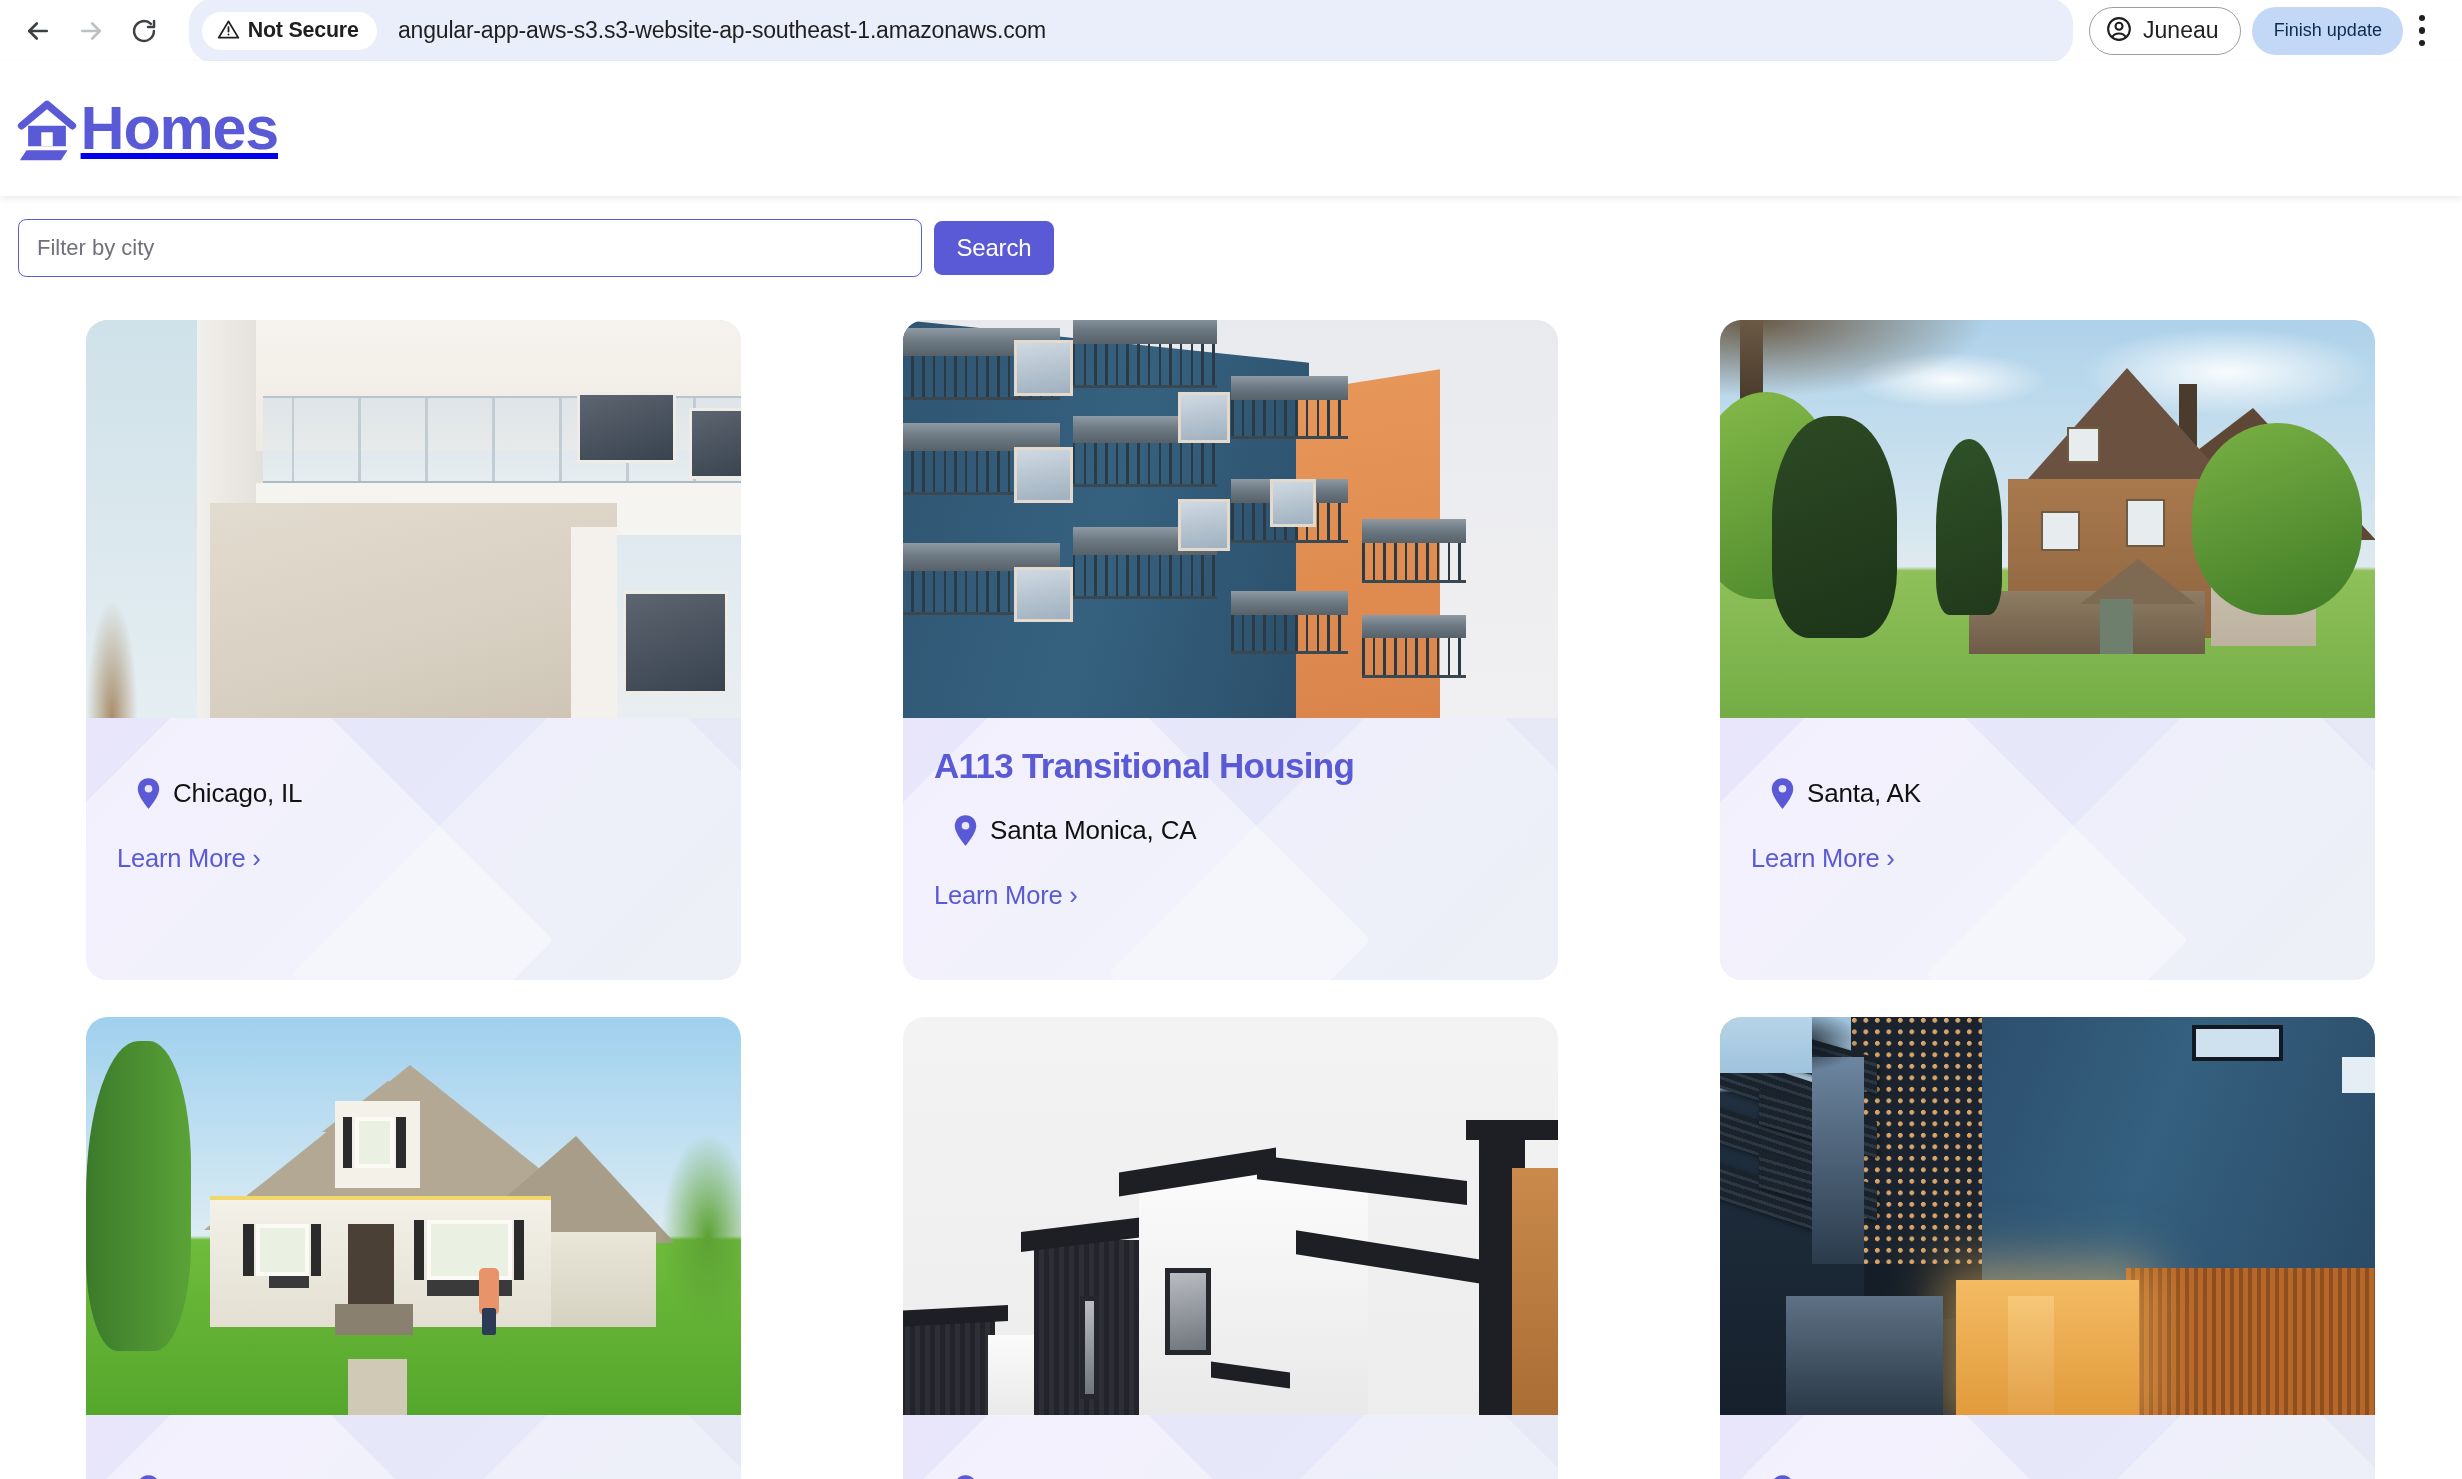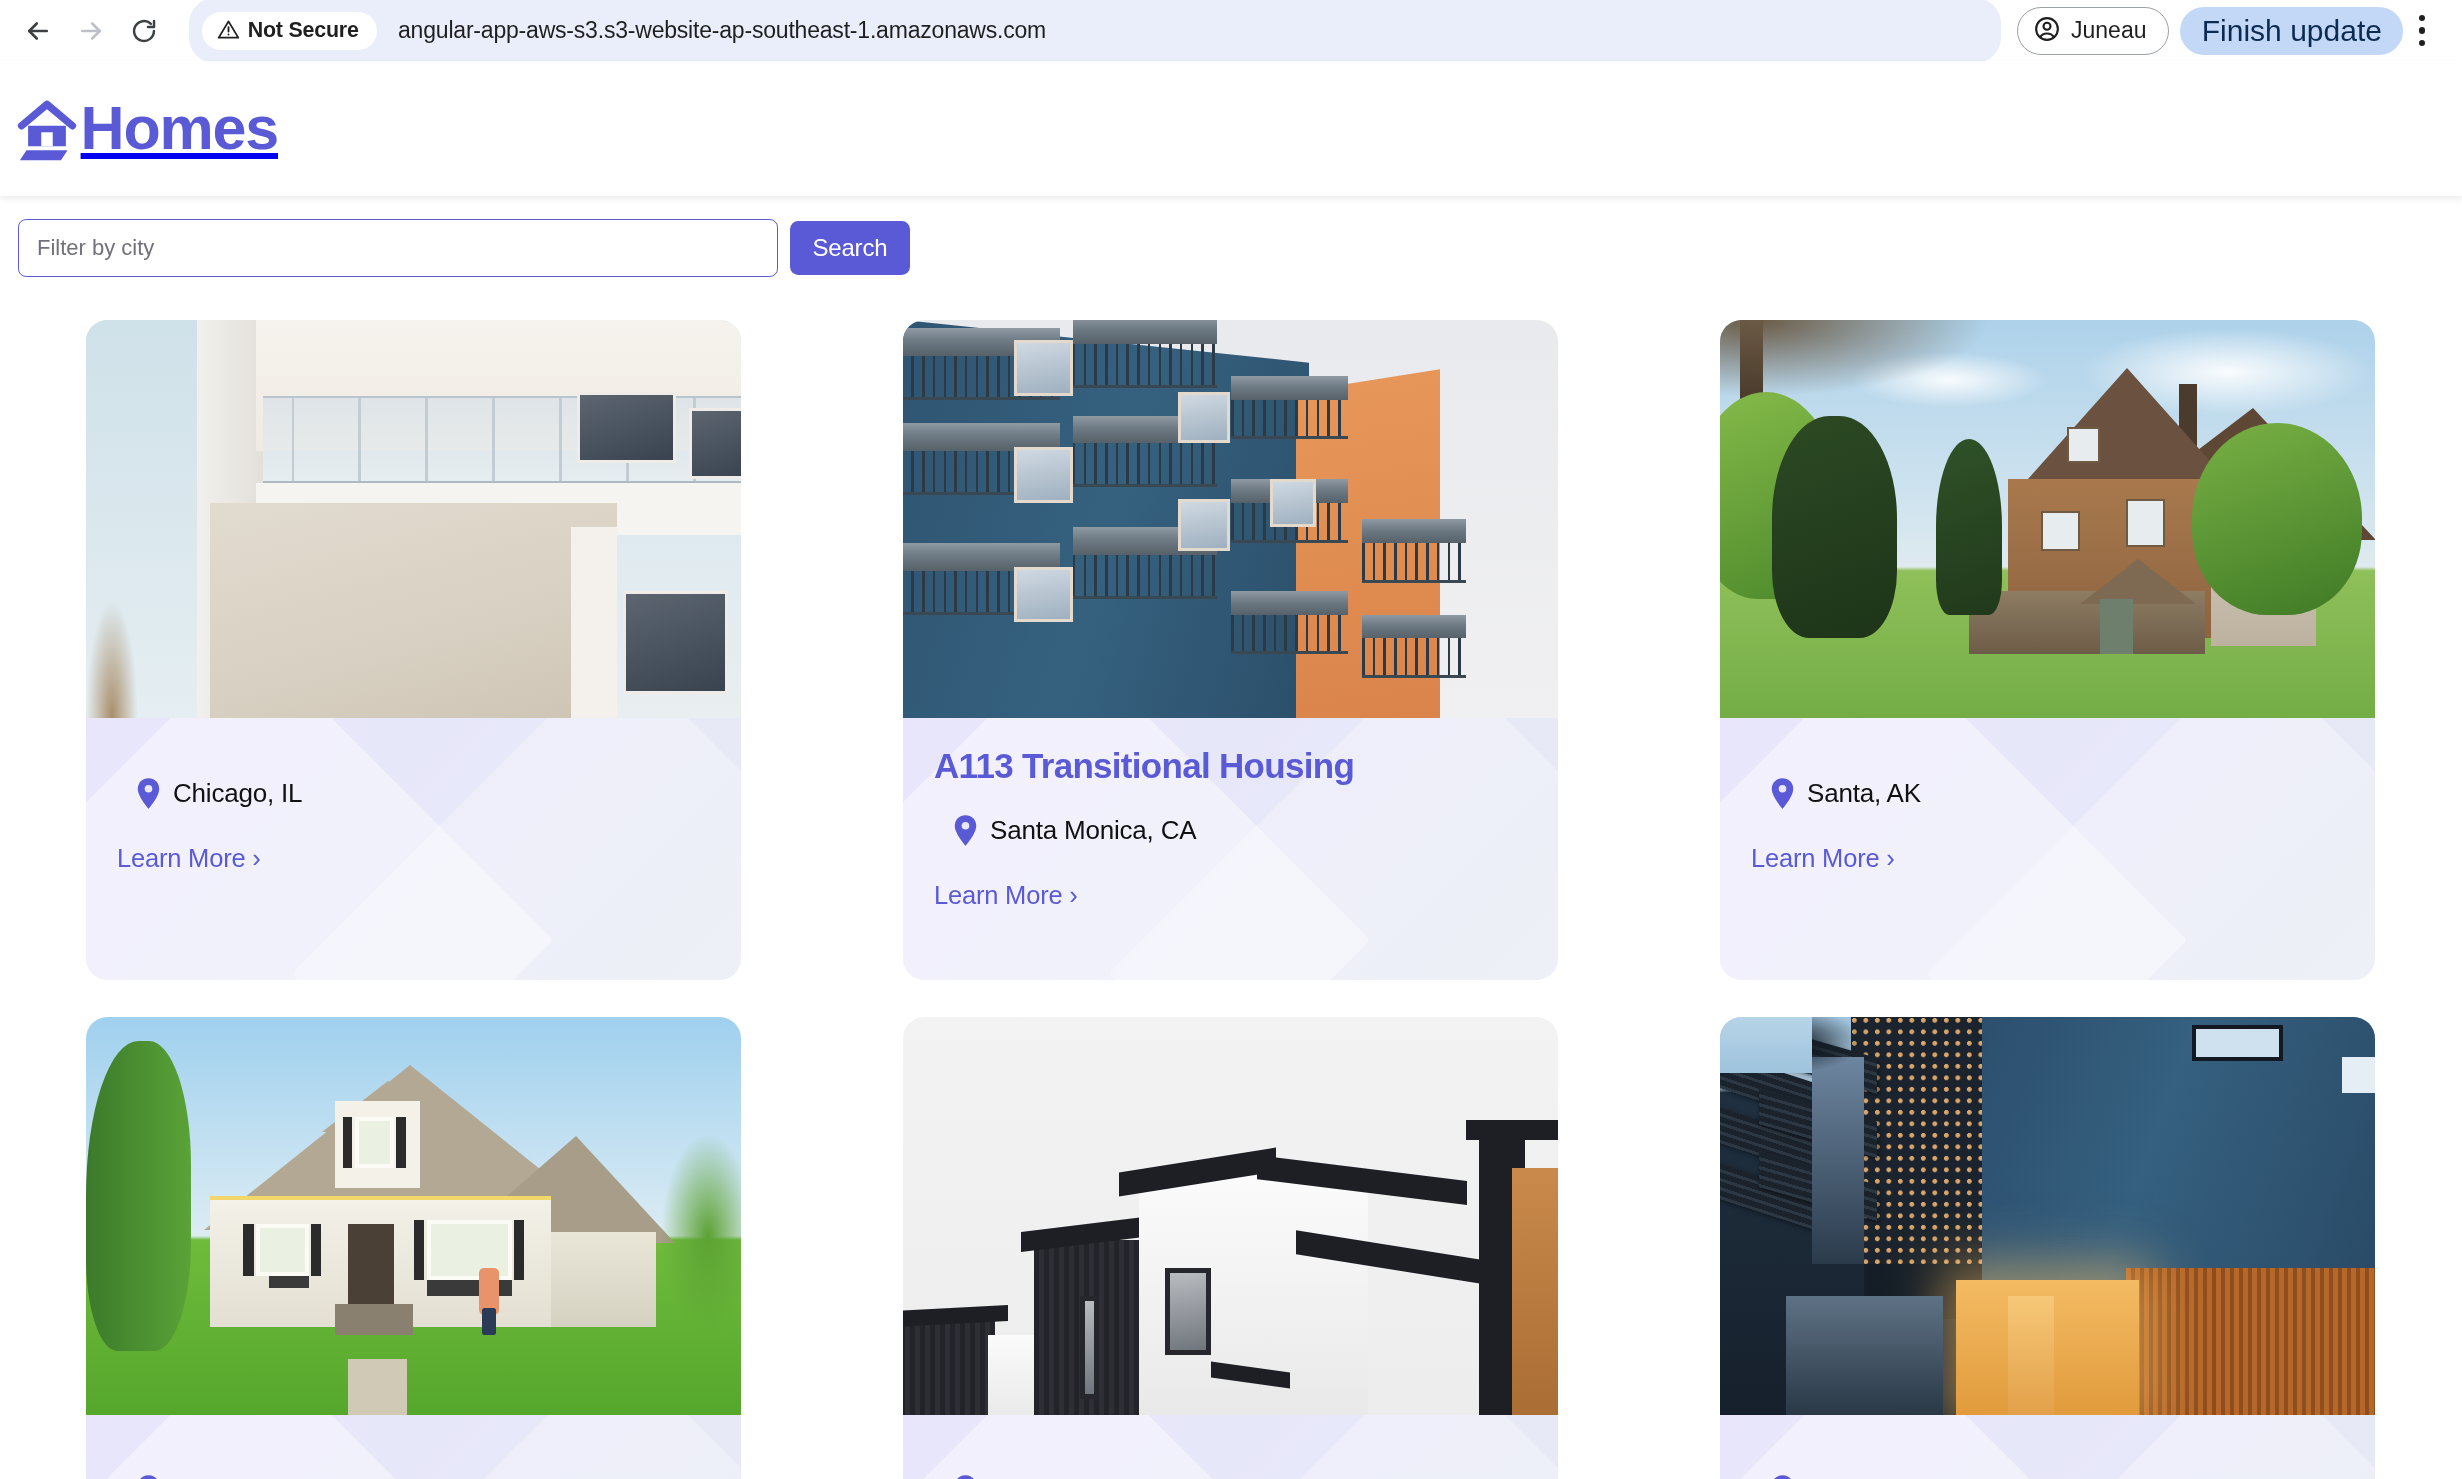--- a/index.html
+++ b/index.html
@@ -88,21 +88,21 @@
     flex: 0 0 auto;
     height: 48px;
     margin-left: 11.5px;
     background: #c3d7f7;
     border-radius: 24px;
     display: flex;
     align-items: center;
     padding: 0 21.4px;
   }
   .update-chip .label {
-    font-size: 30px;
+    font-size: 18px;
     color: #0b2b52;
     white-space: nowrap;
   }
   .kebab {
     flex: 0 0 auto;
     width: 44px; height: 51px;
     display: flex; flex-direction: column;
     align-items: center; justify-content: center;
     gap: 5.8px;
     margin-left: -3.3px;
@@ -138,21 +138,21 @@
   }
 
   
   .search-row {
     padding: 23px 0 0 18px;
     display: flex;
     align-items: center;
     gap: 11.5px;
   }
   .search-input {
-    width: 760px;
+    width: 904px;
     height: 58px;
     border: 1.6px solid #5a5ad6;
     border-radius: 8.2px;
     background: #fff;
     font-size: 22px;
     color: #1b1b1b;
     padding: 0 18px;
     font-family: "Liberation Sans", sans-serif;
     outline: none;
   }

